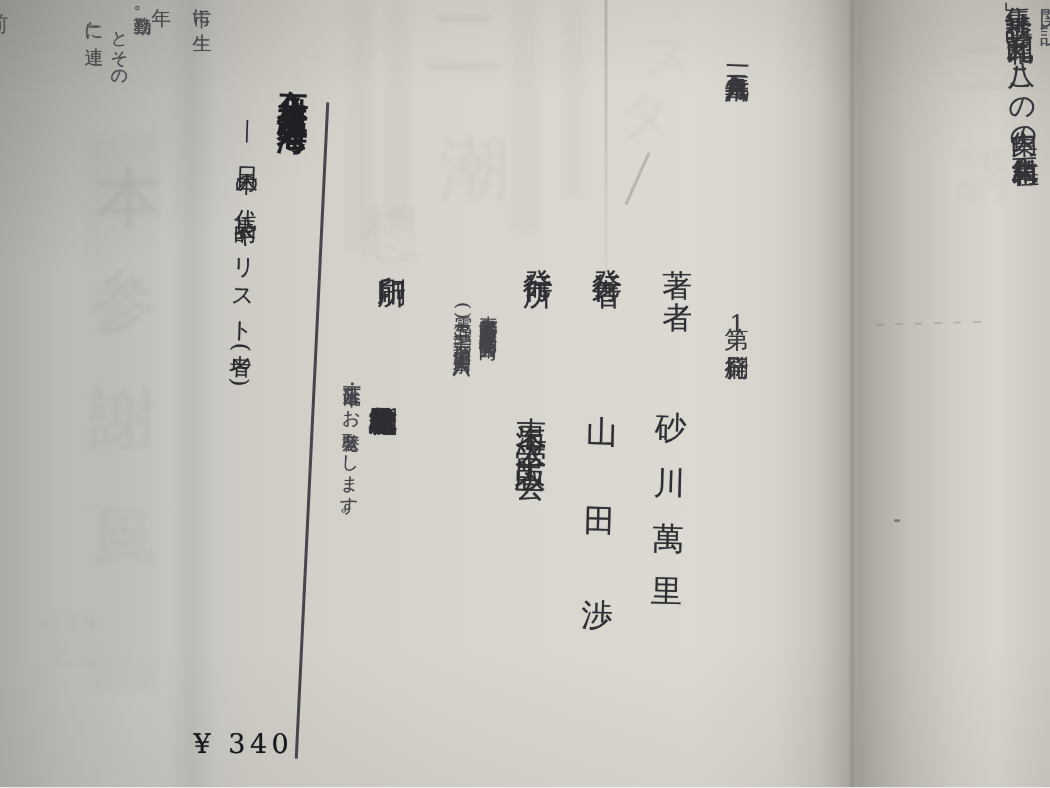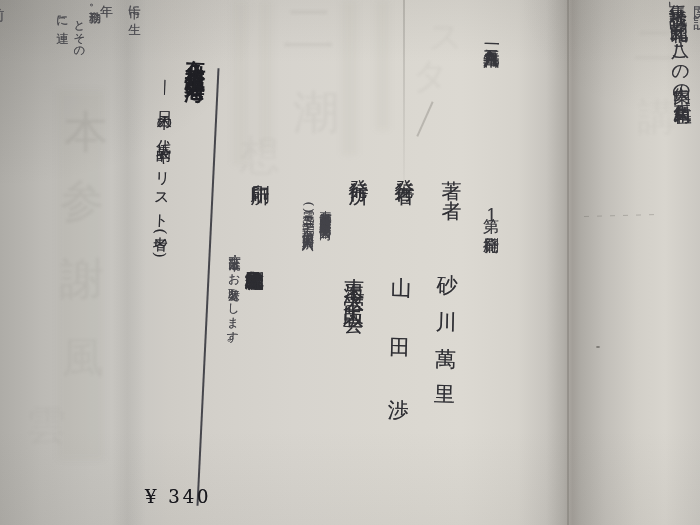--- a/index.html
+++ b/index.html
@@ -99,19 +99,19 @@
   <div class="vcol" style="left:251px;top:169px;font-size:19px;letter-spacing:1px;">印刷所</div>
   <div class="vcol tilt" style="left:246px;top:256px;font-size:19px;">港北出版印刷株式会社</div>
 
   <div class="vcol small tilt" style="left:229px;top:248px;letter-spacing:.5px;">落丁・乱丁本はお取替えします。</div>
 
   <div style="position:absolute;left:207px;top:68px;width:1.7px;height:438px;background:#46464c;transform:rotate(2.75deg);"></div>
 
   <div class="vcol" style="left:186px;top:67px;font-size:20px;font-weight:bold;letter-spacing:-2.5px;color:#1f1f24;transform:rotate(2deg);transform-origin:50% 0;">海老名弾正・植村正久</div>
   <div class="vcol" style="left:158px;top:80px;font-size:15px;letter-spacing:4px;color:#2a2a2f;transform:rotate(2deg);transform-origin:50% 0;">―日本の代表的キリスト者(2)</div>
 
-  <div style="position:absolute;left:145px;top:486px;font-size:18px;letter-spacing:3px;color:#17171c;
+  <div style="position:absolute;left:129px;top:486px;font-size:18px;letter-spacing:3px;color:#17171c;
               font-family:'DejaVu Serif','Liberation Serif',serif;text-shadow:0 0 .5px rgba(23,23,28,.6);">¥ 340</div>
 
   <div class="vcol" style="left:668px;top:-10px;font-size:18px;letter-spacing:-.5px;color:#333338;transform:rotate(-2.5deg);transform-origin:50% 0;">集」(講談社、昭和三九、八)この集内の植村正久集</div>
   <div class="vcol" style="left:693px;top:-6px;font-size:15px;letter-spacing:9px;color:#4a4a50;">関説</div>
 
 </div>
 
 </body></html>

